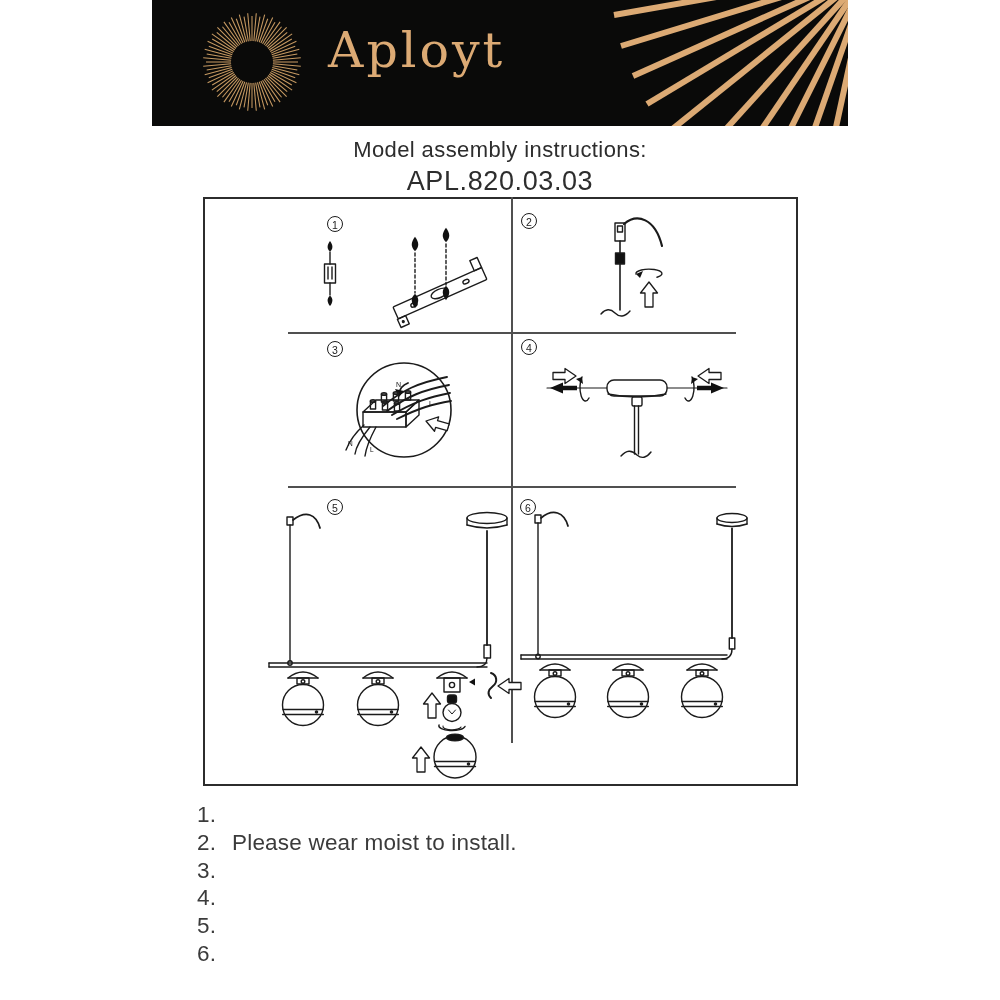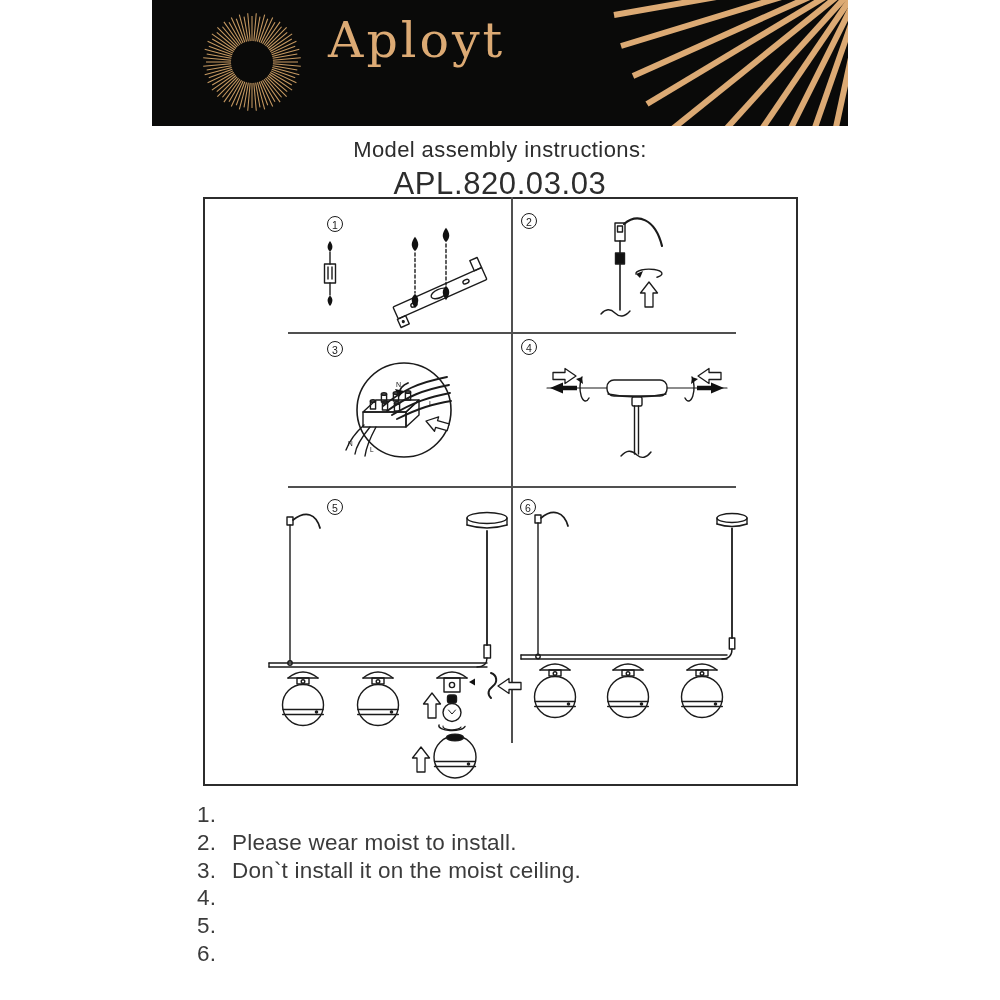--- a/index.html
+++ b/index.html
@@ -6,26 +6,26 @@
     --gold:#c79a62; --gold-light:#dcaa74; --banner:#0a0a09;
     --ink:#1b1b1b; --text:#3b3b3b;
   }
   html,body{margin:0;padding:0;background:#fff;}
   .page{position:relative;width:1000px;height:1000px;background:#ffffff;overflow:hidden;
         font-family:"Liberation Sans",sans-serif;}
   
   .banner{position:absolute;left:152px;top:0;width:696px;height:126px;
           background:var(--banner,#0a0a09);overflow:hidden;}
   .banner svg{position:absolute;left:0;top:0;}
-  .brand{position:absolute;left:176px;top:12px;font-family:"DejaVu Serif","Liberation Serif",serif;
+  .brand{position:absolute;left:176px;top:22px;font-family:"DejaVu Serif","Liberation Serif",serif;
          font-size:49px;font-weight:400;letter-spacing:3px;color:var(--gold-light,#dcaa74);}
   
   .titleblock{position:absolute;left:0;top:137px;width:1000px;text-align:center;color:#2d2d2d;}
   .titleblock .t1{font-size:22px;letter-spacing:.4px;}
-  .titleblock .t2{font-size:31px;letter-spacing:.6px;margin-top:3px;}
+  .titleblock .t2{font-size:27px;letter-spacing:.6px;margin-top:3px;}
   
   .diagram{position:absolute;left:203px;top:197px;width:595px;height:589px;
            border:2px solid #2c2c2c;box-sizing:border-box;}
   .diagram > svg{position:absolute;left:-2px;top:-2px;}
   .stepnum{position:absolute;width:16px;height:16px;border:1.4px solid #1c1c1c;border-radius:50%;
            font-size:10.5px;line-height:16px;text-align:center;color:#1c1c1c;box-sizing:border-box;
            background:#fff;}
   svg text{font-family:"Liberation Sans",sans-serif;fill:#111;stroke:none;}
   
   .notes{position:absolute;left:197px;top:801px;width:700px;color:var(--text,#3b3b3b);}
@@ -334,21 +334,20 @@
   <section class="notes">
     <div class="note">
       <span class="nnum">1.</span>
     </div>
     <div class="note">
       <span class="nnum">2.</span>
       <span class="ntext">Please wear moist to install.</span>
     </div>
     <div class="note">
       <span class="nnum">3.</span>
-      <span class="ntext">Don`t install it on the moist ceiling.</span>
     </div>
     <div class="note">
       <span class="nnum">4.</span>
     </div>
     <div class="note">
       <span class="nnum">5.</span>
     </div>
     <div class="note">
       <span class="nnum">6.</span>
     </div>

